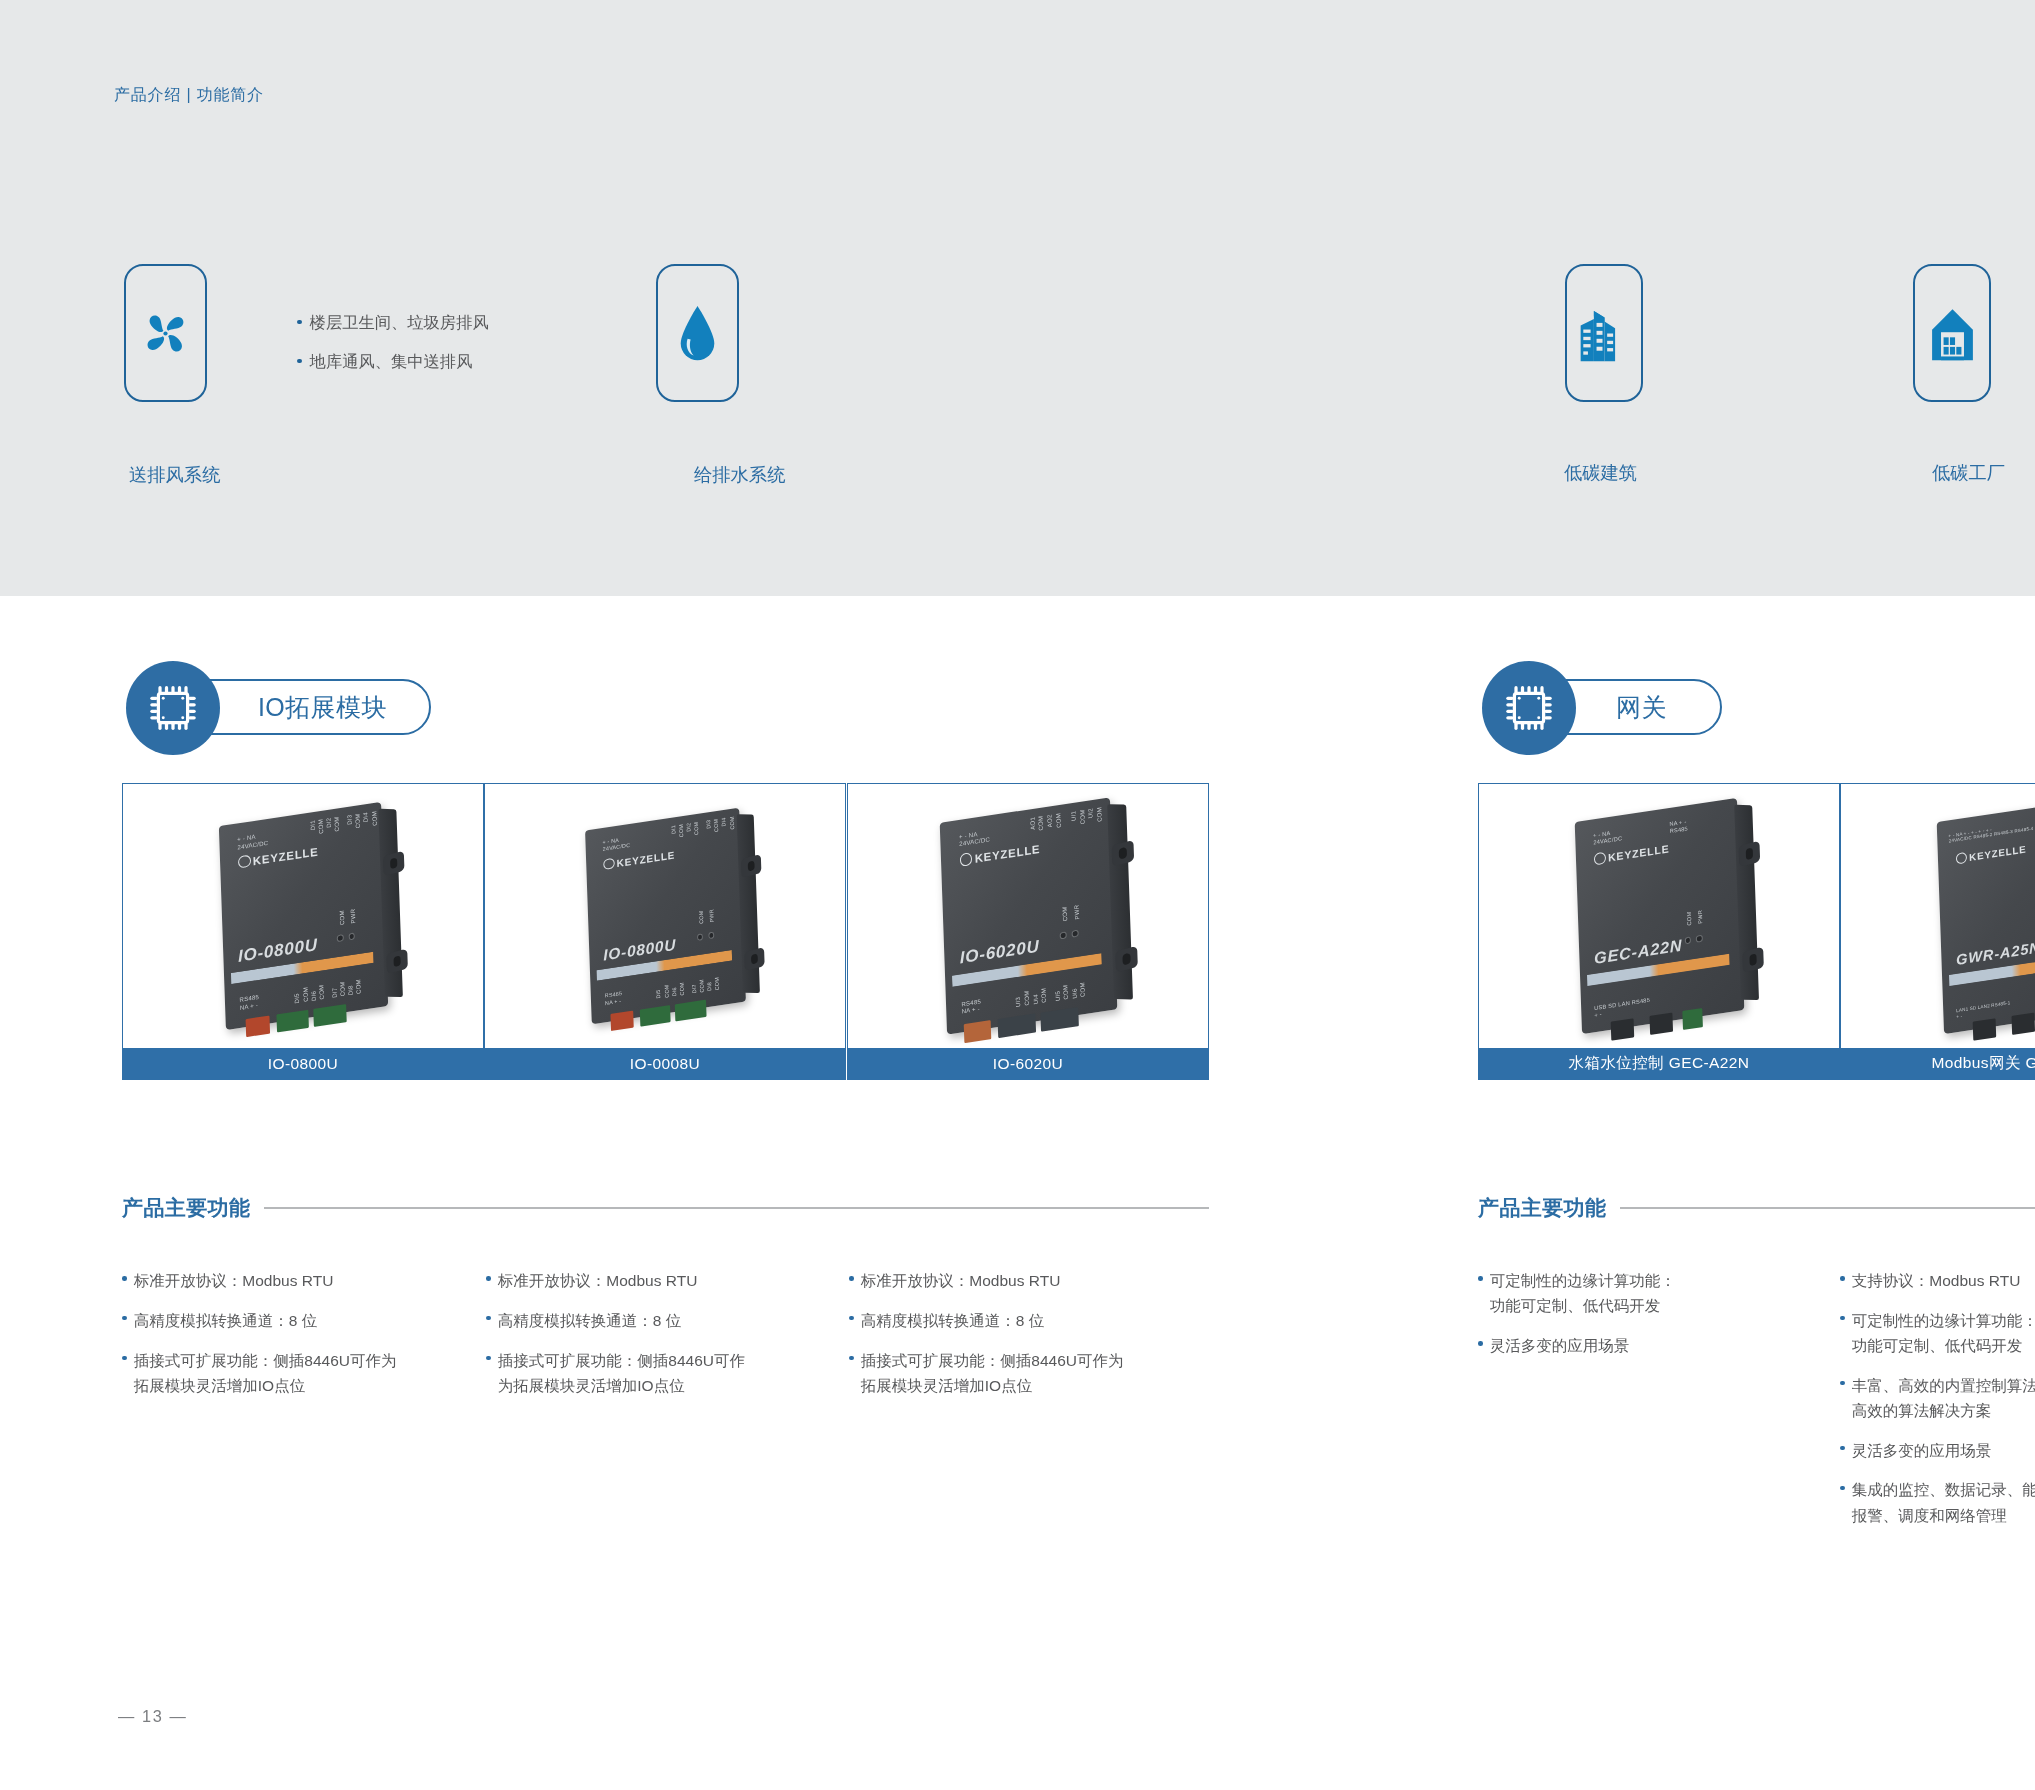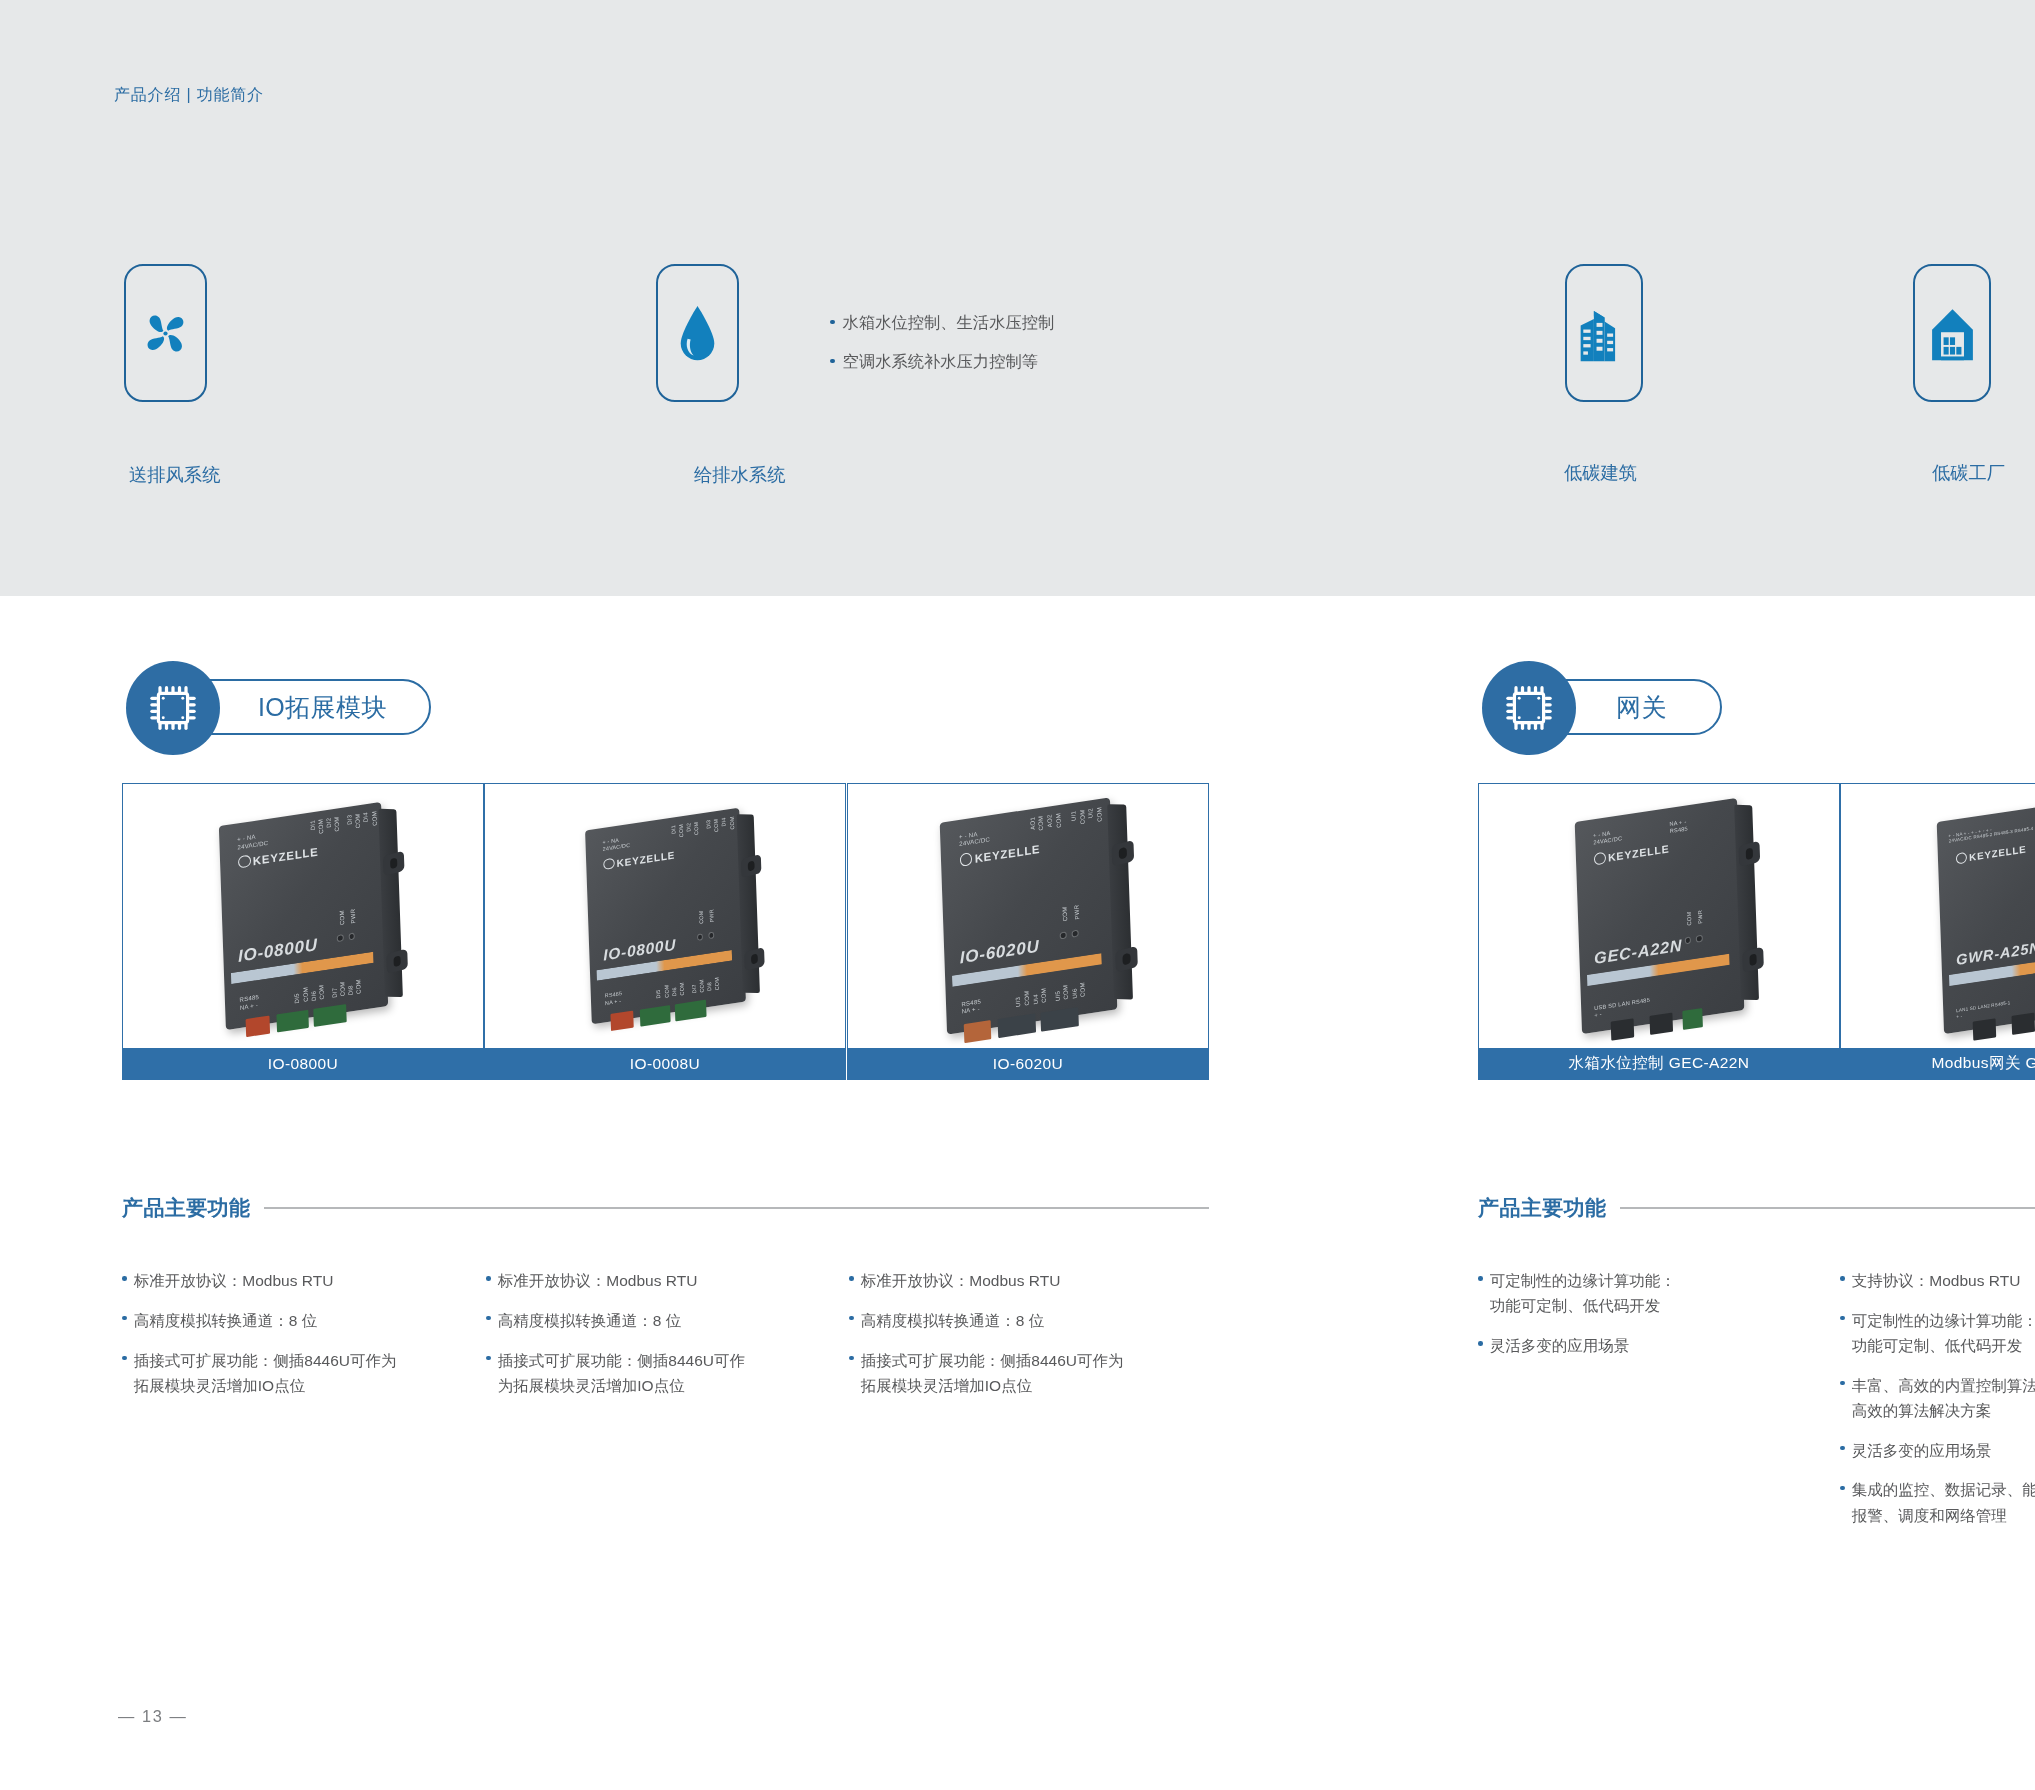--- a/index.html
+++ b/index.html
@@ -162,38 +162,38 @@
         <g fill="#1280bd">
           <path d="M46 45c-4-6-3-19-8-25-6-7-17-4-18 5-1 8 9 18 16 21 4 2 8 2 10-1z"></path>
           <path d="M55 45c6-4 19-3 25-8 7-6 4-17-5-18-8-1-18 9-21 16-2 4-2 8 1 10z"></path>
           <path d="M55 55c4 6 3 19 8 25 6 7 17 4 18-5 1-8-9-18-16-21-4-2-8-2-10 1z"></path>
           <path d="M45 55c-6 4-19 3-25 8-7 6-4 17 5 18 8 1 18-9 21-16 2-4 2-8-1-10z"></path>
           <circle cx="50" cy="50" r="4"></circle>
         </g>
       </svg>
     </div>
     <div class="tilelabel" style="left:129px;top:462px;">送排风系统</div>
+    <div class="bullets" style="left:297px;top:313px;">
+      <div class="b">
+          <span class="dot"></span>
+          <span>楼层卫生间、垃圾房排风</span>
+        </div>
+      <div class="b">
+          <span class="dot"></span>
+          <span>地库通风、集中送排风</span>
+        </div>
+    </div>
 
     <div class="tile" style="left:656px;top:264px;width:79px;height:134px;">
       <svg width="51" height="61" viewBox="0 0 60 80">
         <path d="M30 4 C30 4 8 38 8 53 A22 22 0 0 0 52 53 C52 38 30 4 30 4 Z" fill="#1280bd"></path>
         <path d="M17 47 C14 56 17 66 25 69 C20 64 19 55 21 48 Z" fill="#ffffff" opacity=".85"></path>
       </svg>
     </div>
     <div class="tilelabel" style="left:661px;top:462px;margin-left:33px;">给排水系统</div>
-    <div class="bullets" style="left:830px;top:313px;">
-      <div class="b">
-          <span class="dot"></span>
-          <span>水箱水位控制、生活水压控制</span>
-        </div>
-      <div class="b">
-          <span class="dot"></span>
-          <span>空调水系统补水压力控制等</span>
-        </div>
-    </div>
 
     <div class="tile" style="left:1565px;top:264px;width:74px;height:134px;">
       <svg width="53" height="61" viewBox="0 0 80 92">
         <g fill="#1280bd">
           <path d="M24 12 L40 22 L40 88 L24 88 Z"></path>
           <path d="M4 34 L24 24 L24 88 L4 88 Z"></path>
           <path d="M40 28 L56 38 L56 88 L40 88 Z"></path>
           <path d="M24 12 L40 22 L40 30 L24 20 Z"></path>
         </g>
         <g fill="#e6e8e9">

